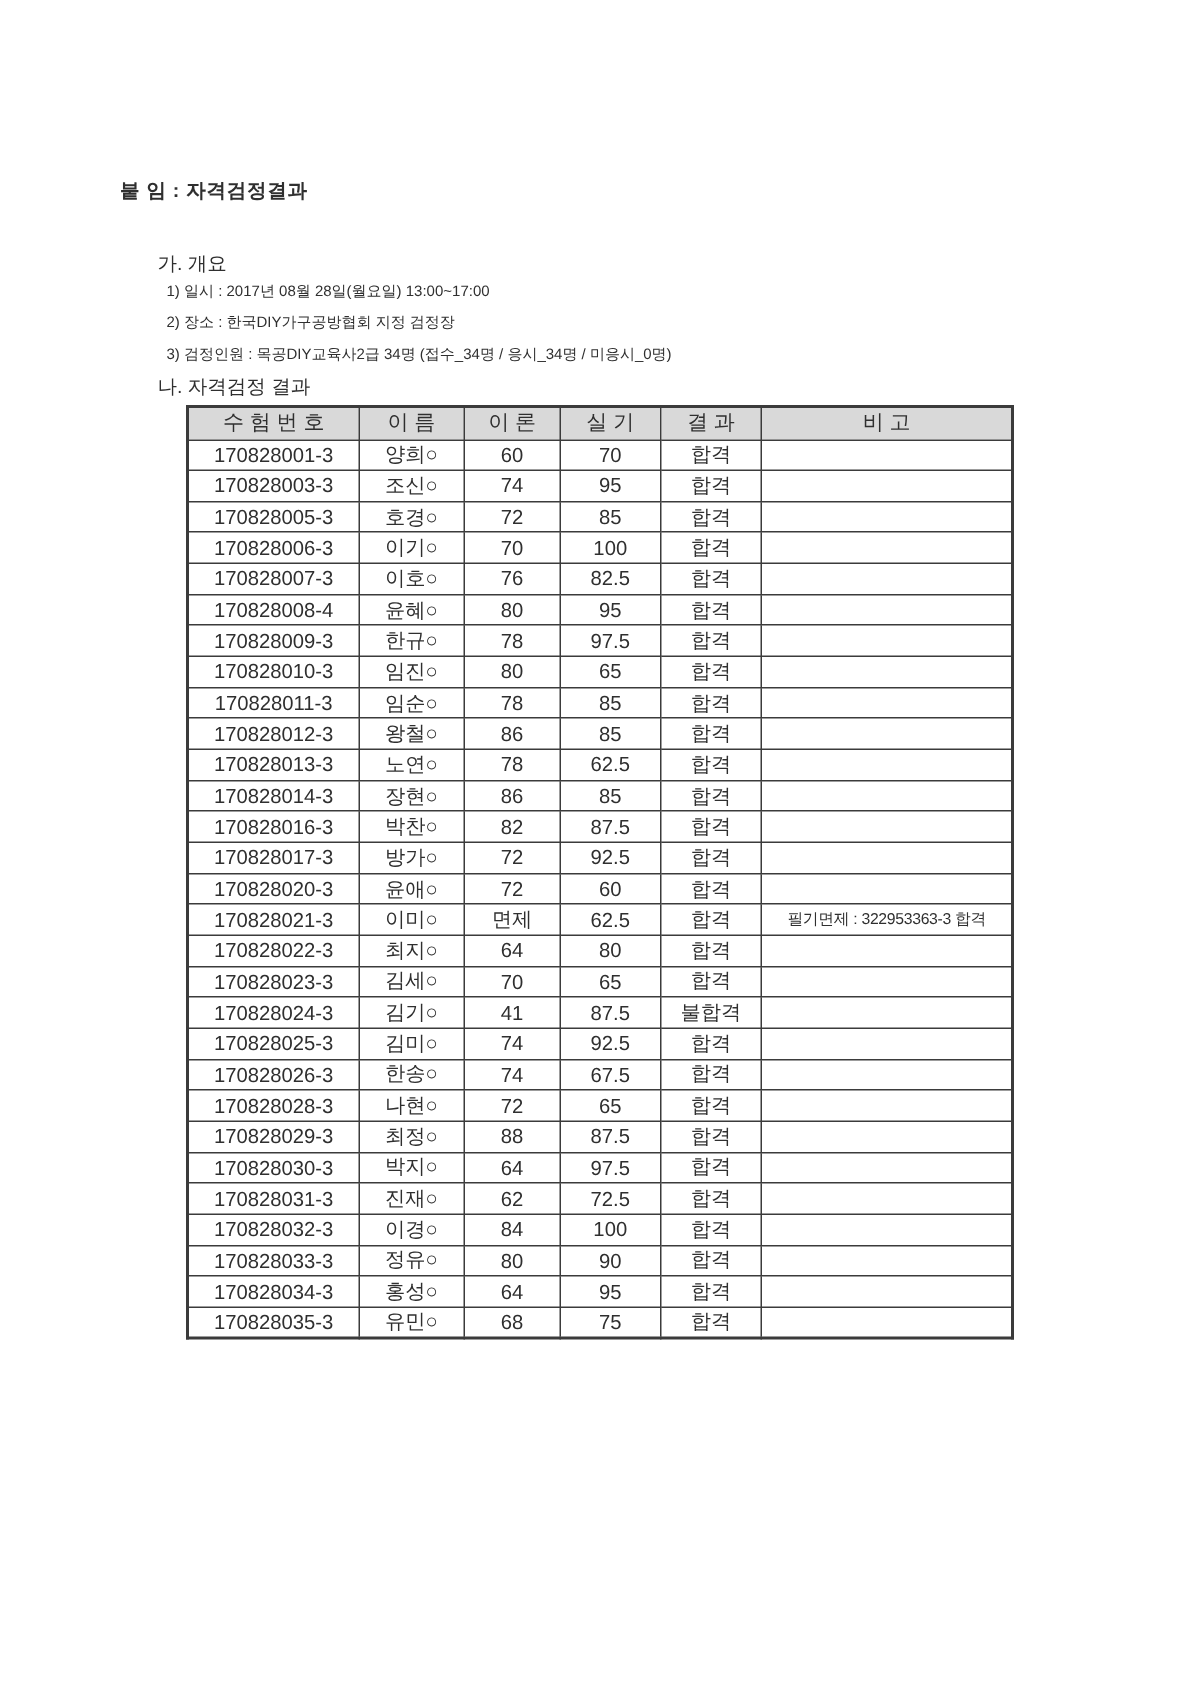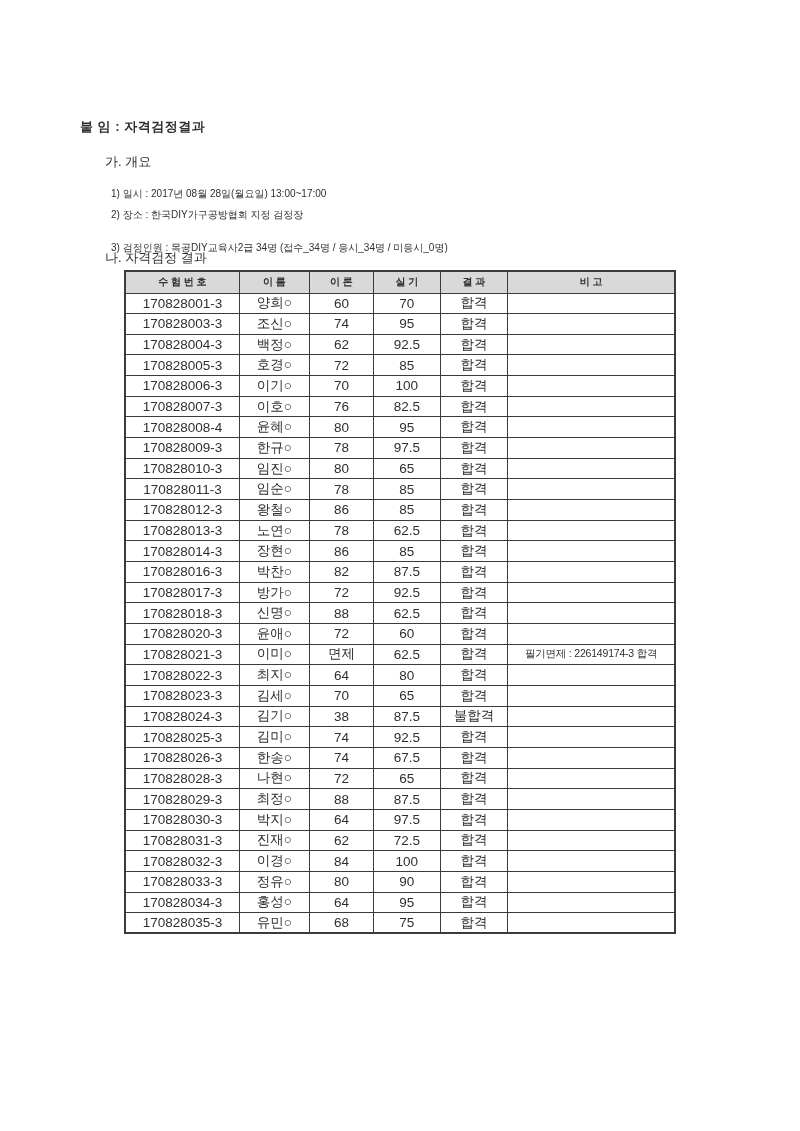--- a/index.html
+++ b/index.html
@@ -25,53 +25,53 @@
     left:80px; top:118px;
     font-size:13px;
     font-weight:bold;
     letter-spacing:0.5px;
   }
   .sec-label{
     position:absolute;
     left:105px;
     font-size:13px;
   }
-  .sec-a{ top:153px; }
+  .sec-a{ top:167px; }
   .sec-b{ top:249px; }
   .ov-item{
     position:absolute;
     left:111px;
     font-size:10px;
     white-space:nowrap;
   }
   .ov-1{ top:187px; }
   .ov-2{ top:208px; }
-  .ov-3{ top:229px;margin-top:12px; }
+  .ov-3{ top:229px; }
 
   table.results{
     position:absolute;
     left:124px; top:270px;
     width:552px;
     border-collapse:collapse;
     table-layout:fixed;
     border:2px solid var(--border);
   }
   table.results th, table.results td{
     border:1px solid var(--border);
     text-align:center;
     vertical-align:middle;
     overflow:hidden;
     white-space:nowrap;
     padding:0 2px;
   }
   table.results thead tr{ height:22px; }
   table.results th{
     background:var(--header-bg);
-    font-size:10px;
-    font-weight:bold;
+    font-size:14px;
+    font-weight:normal;
     border-bottom:1.5px solid var(--border);
   }
   table.results tbody tr{ height:20.66px;padding-left:31px; }
   table.results td{
     font-size:13.5px;
   }
   table.results td.remark{
     font-size:10.5px;
     letter-spacing:-0.2px;
   }
@@ -129,28 +129,20 @@
         </tr>
         <tr>
           <td>170828003-3</td>
           <td>조신○</td>
           <td>74</td>
           <td>95</td>
           <td>합격</td>
           <td class="remark"></td>
         </tr>
         <tr>
-          <td>170828004-3</td>
-          <td>백정○</td>
-          <td>62</td>
-          <td>92.5</td>
-          <td>합격</td>
-          <td class="remark"></td>
-        </tr>
-        <tr>
           <td>170828005-3</td>
           <td>호경○</td>
           <td>72</td>
           <td>85</td>
           <td>합격</td>
           <td class="remark"></td>
         </tr>
         <tr>
           <td>170828006-3</td>
           <td>이기○</td>
@@ -233,63 +225,55 @@
         </tr>
         <tr>
           <td>170828017-3</td>
           <td>방가○</td>
           <td>72</td>
           <td>92.5</td>
           <td>합격</td>
           <td class="remark"></td>
         </tr>
         <tr>
-          <td>170828018-3</td>
-          <td>신명○</td>
-          <td>88</td>
-          <td>62.5</td>
-          <td>합격</td>
-          <td class="remark"></td>
-        </tr>
-        <tr>
           <td>170828020-3</td>
           <td>윤애○</td>
           <td>72</td>
           <td>60</td>
           <td>합격</td>
           <td class="remark"></td>
         </tr>
         <tr>
           <td>170828021-3</td>
           <td>이미○</td>
           <td>면제</td>
           <td>62.5</td>
           <td>합격</td>
-          <td class="remark">필기면제 : 226149174-3 합격</td>
+          <td class="remark">필기면제 : 322953363-3 합격</td>
         </tr>
         <tr>
           <td>170828022-3</td>
           <td>최지○</td>
           <td>64</td>
           <td>80</td>
           <td>합격</td>
           <td class="remark"></td>
         </tr>
         <tr>
           <td>170828023-3</td>
           <td>김세○</td>
           <td>70</td>
           <td>65</td>
           <td>합격</td>
           <td class="remark"></td>
         </tr>
         <tr>
           <td>170828024-3</td>
           <td>김기○</td>
-          <td>38</td>
+          <td>41</td>
           <td>87.5</td>
           <td>불합격</td>
           <td class="remark"></td>
         </tr>
         <tr>
           <td>170828025-3</td>
           <td>김미○</td>
           <td>74</td>
           <td>92.5</td>
           <td>합격</td>

